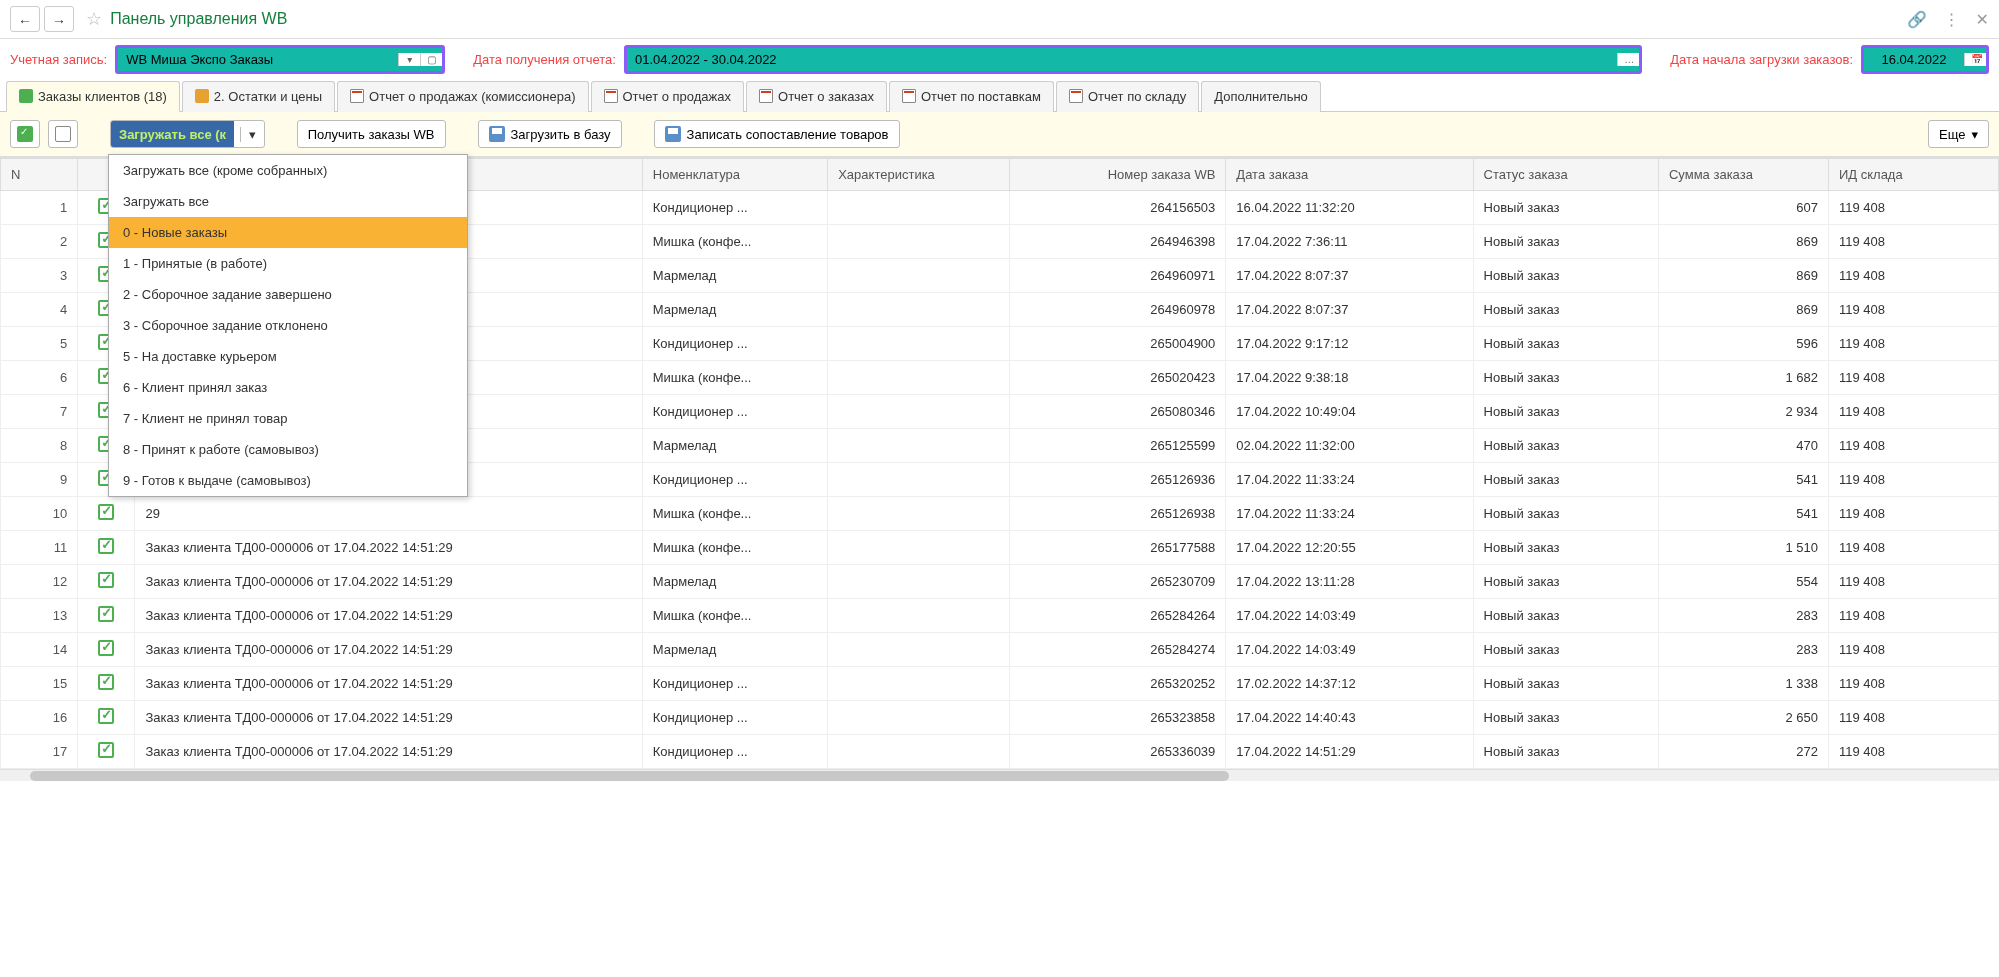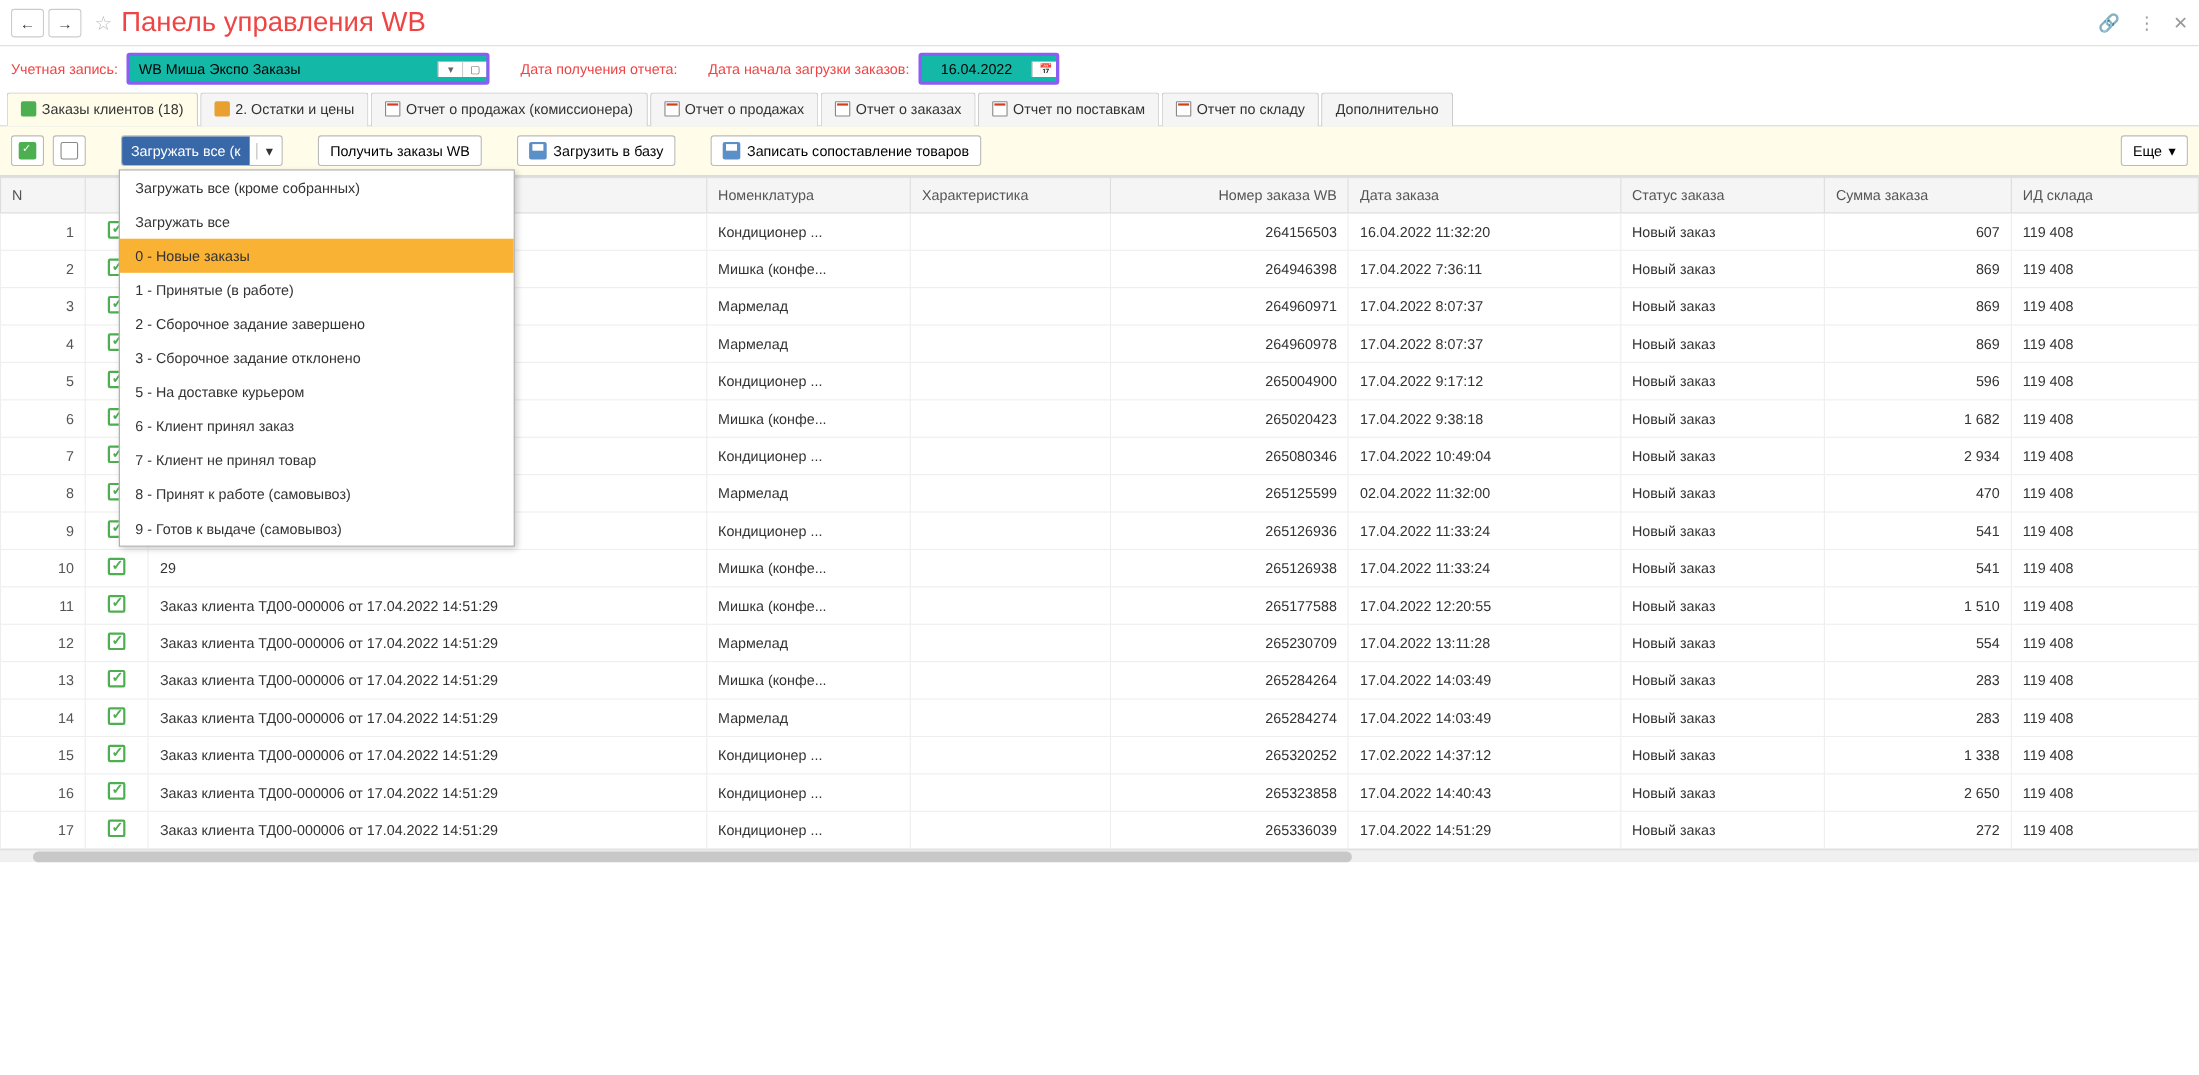--- a/index.html
+++ b/index.html
@@ -2,21 +2,21 @@
 <html><head>
 <meta charset="utf-8">
 <style>
 * { box-sizing: border-box; font-family: Arial, sans-serif; }
 body { margin: 0; background: #fff; font-size: 13px; color: #333; }
 
 
 .titlebar { display: flex; align-items: center; padding: 6px 10px; border-bottom: 1px solid #ddd; }
 .nav-btn { width: 30px; height: 26px; border: 1px solid #ccc; background: #fff; border-radius: 3px; margin-right: 4px; display: flex; align-items: center; justify-content: center; cursor: pointer; font-size: 14px; }
 .star-icon { margin: 0 8px; color: #bbb; font-size: 18px; }
-.title-text { font-size: 25px; font-weight: 400; color: #ef4444; flex: 1; }
+.title-text { font-size: 16px; font-weight: 400; color: #15803d; flex: 1; }
 .title-actions { display: flex; gap: 16px; align-items: center; }
 .title-action-btn { color: #999; cursor: pointer; font-size: 16px; }
 
 
 .header-row { display: flex; align-items: center; padding: 6px 10px; gap: 8px; }
 .label { font-size: 13px; color: #ef4444; white-space: nowrap; }
 .input-combo { display: flex; border: 3px solid #8b5cf6; border-radius: 3px; background: #14b8a6; align-items: center; }
 .input-field { border: none; padding: 4px 8px; font-size: 13px; outline: none; background: transparent; }
 .input-btn { width: 22px; border: none; border-left: 1px solid #ccc; background: #fff; cursor: pointer; font-size: 10px; color: #666; }
 .account-input { width: 280px; }
@@ -37,21 +37,21 @@
 .toolbar { display: flex; align-items: center; padding: 8px 10px; gap: 8px; background: #fffde9; border-bottom: 1px solid #ddd; }
 .tb-btn { height: 28px; border: 1px solid #bbb; background: #fff; border-radius: 3px; padding: 0 10px; cursor: pointer; display: flex; align-items: center; gap: 6px; font-size: 13px; }
 .tb-icon-btn { width: 30px; padding: 0; justify-content: center; }
 .tb-icon { width: 16px; height: 16px; display: inline-block; }
 .icon-check-all { background: #4caf50; border-radius: 2px; position: relative; }
 .icon-check-all::after { content: '✓'; color: #fff; font-size: 10px; position: absolute; top: 0; left: 3px; }
 .icon-uncheck-all { background: #fff; border: 1px solid #888; border-radius: 2px; }
 .icon-disk { background: #5b8fc7; border-radius: 2px; position: relative; }
 .icon-disk::after { content: ''; position: absolute; top: 2px; left: 3px; width: 10px; height: 6px; background: #fff; }
 .dropdown-btn { position: relative; padding: 0; overflow: visible; }
-.dropdown-label { background: #3968a8; color: #ffffff; padding: 5px 8px; border-radius: 2px 0 0 2px; height: 100%; display: flex; align-items: center; }
+.dropdown-label { background: #3968a8; color: #bef264; padding: 5px 8px; border-radius: 2px 0 0 2px; height: 100%; display: flex; align-items: center; font-weight: bold; }
 .dropdown-arrow { padding: 0 8px; border-left: 1px solid #bbb; }
 .more-btn { margin-left: auto; }
 .toolbar-spacer { width: 16px; }
 
 
 .dropdown-menu { position: absolute; top: 154px; left: 108px; width: 360px; background: #fff; border: 1px solid #aaa; box-shadow: 2px 2px 6px rgba(0,0,0,0.2); z-index: 10; }
 .dropdown-item { padding: 8px 14px; font-size: 13px; cursor: pointer; }
 .dropdown-item.highlighted { background: #f9b233; }
 
 
@@ -95,20 +95,24 @@
 
 <div class="header-row">
   <span class="label">Учетная запись:</span>
   <div class="input-combo">
     <input class="input-field account-input" value="WB Миша Экспо Заказы" style="">
     <button class="input-btn">▾</button>
     <button class="input-btn">▢</button>
   </div>
   <span style="width:12px"></span>
   <span class="label">Дата получения отчета:</span>
+  <div class="input-combo date-range">
+    <input class="input-field" style="flex: 1 1 0%;" value="01.04.2022 - 30.04.2022">
+    <button class="input-btn">…</button>
+  </div>
   <span style="width:12px"></span>
   <span class="label">Дата начала загрузки заказов:</span>
   <div class="input-combo">
     <input class="input-field date-start" value="16.04.2022" style="">
     <button class="input-btn">📅</button>
   </div>
 </div>
 
 <div class="tabs" id="tabs-container">
     <div class="tab active">

